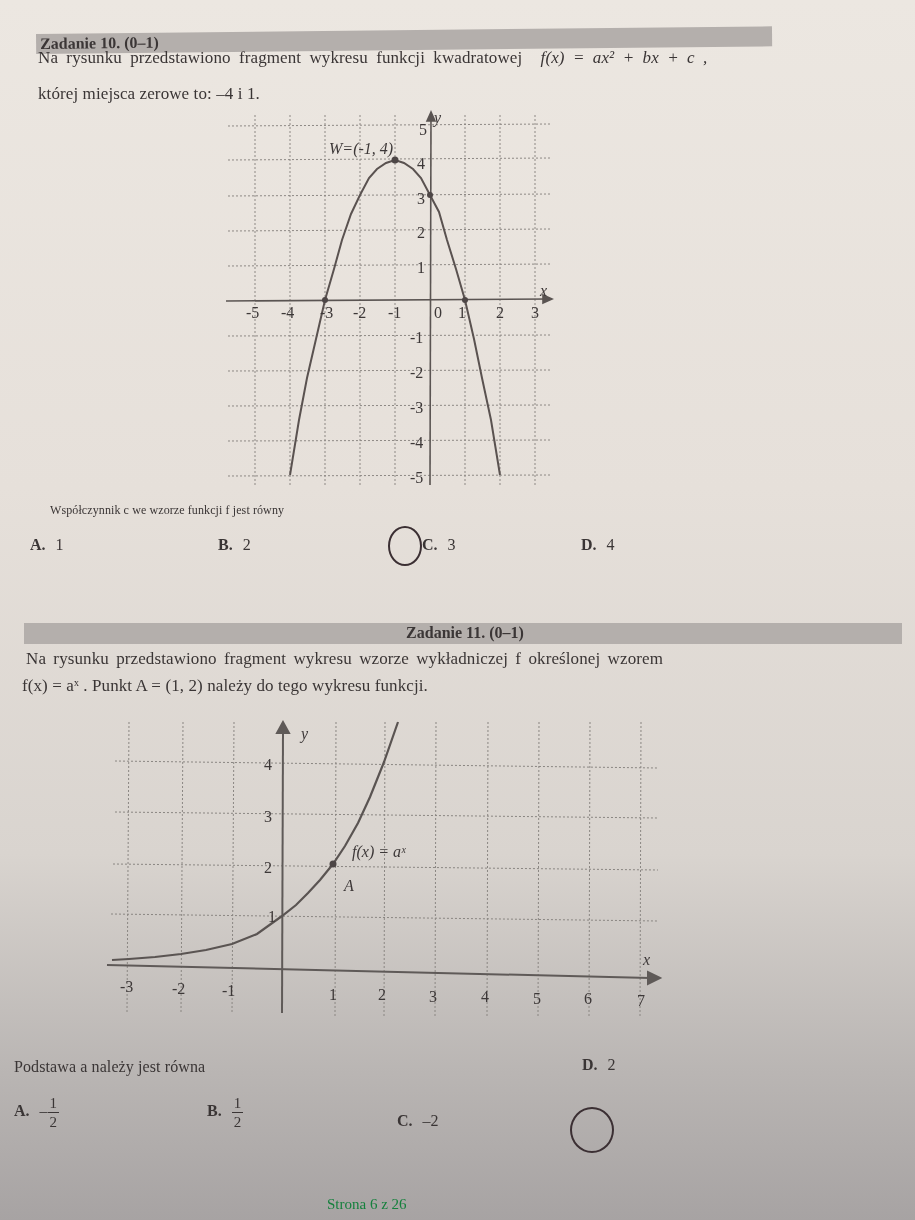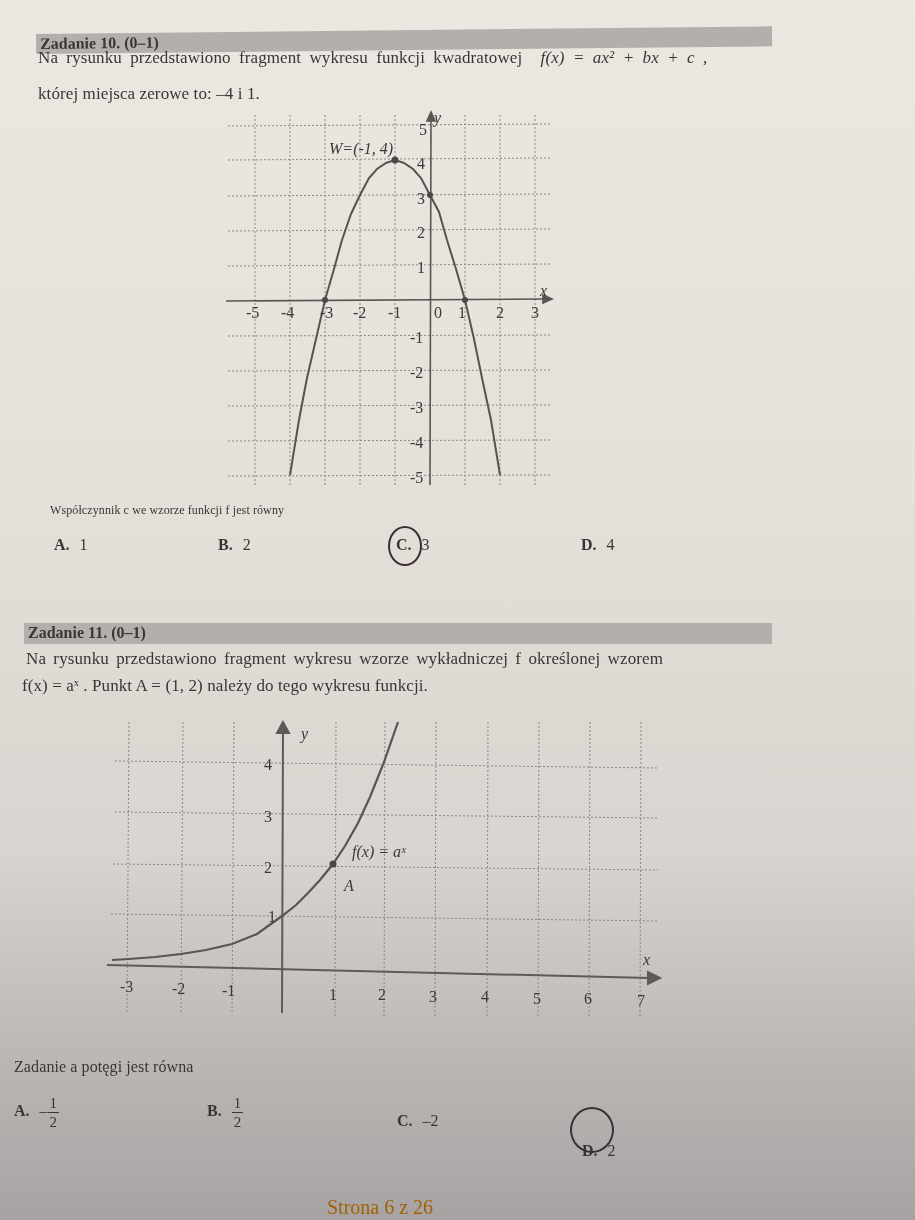--- a/index.html
+++ b/index.html
@@ -19,21 +19,21 @@
   .ital { font-style:italic; }
   .answer { position:absolute; font-size:16px; white-space:nowrap; color:#3a3535; }
   .answer .letter { font-weight:bold; margin-right:10px; }
   .circle-mark {
     position:absolute; border:2px solid #3b2f33; border-radius:50%;
   }
   .frac { display:inline-block; vertical-align:middle; text-align:center; font-size:15px; line-height:18px; }
   .frac .num { display:block; border-bottom:1px solid #3a3535; padding:0 2px; }
   .frac .den { display:block; padding:0 2px; }
   svg text { font-family: "Liberation Serif", "DejaVu Serif", serif; fill:#3d3838; }
-  .footer { position:absolute; font-size:20px; color:#a16207; }
+  .footer { position:absolute; font-size:15px; color:#15803d; }
 </style>
 </head>
 <body>
 
 <div class="task-header" style="left:36px; top:34px; width:736px; transform:rotate(-0.6deg); transform-origin:left top;">
   <span>Zadanie 10. (0–1)</span>
 </div>
 
 <div class="text-line" style="left:38px; top:48px; word-spacing:4px;">
   <span>Na rysunku przedstawiono fragment wykresu funkcji kwadratowej</span>
@@ -104,35 +104,35 @@
     <text x="496" y="318">2</text>
     <text x="531" y="318">3</text>
     <text x="540" y="296" font-style="italic">x</text>
   </g>
 </svg>
 
 <div class="text-line" style="left:30px; top:503px; font-size:12px;margin-left:20px;">
   <span>Współczynnik c we wzorze funkcji f jest równy</span>
 </div>
 
-<div class="answer" style="left:30px; top:536px;margin-left:24px;">
+<div class="answer" style="left:30px; top:536px;">
   <span class="letter">A.</span><span>1</span>
 </div>
 <div class="answer" style="left:218px; top:536px;">
   <span class="letter">B.</span><span>2</span>
 </div>
-<div class="answer" style="left:396px; top:536px;font-family:Liberation Serif, serif;">
+<div class="answer" style="left:422px; top:536px;font-family:Liberation Serif, serif;">
   <span class="letter">C.</span><span>3</span>
 </div>
 <div class="circle-mark" style="left:388px; top:526px; width:30px; height:36px;"></div>
 <div class="answer" style="left:581px; top:536px;">
   <span class="letter">D.</span><span>4</span>
 </div>
 
-<div class="task-header" style="left:24px; top:623px; width:748px; height:21px;">
+<div class="task-header" style="left:24px; top:623px; width:878px; height:21px;text-align:center;">
   <span>Zadanie 11. (0–1)</span>
 </div>
 
 <div class="text-line" style="left:26px; top:649px; word-spacing:3px;">Na rysunku przedstawiono fragment wykresu wzorze wykładniczej f określonej wzorem</div>
 <div class="text-line" style="left:22px; top:676px;">
   <span>f(x) = aˣ . Punkt A = (1, 2) należy do tego wykresu funkcji.</span>
 </div>
 
 <svg class="abs" style="left:100px; top:715px;" width="575" height="305" viewBox="100 715 575 305">
   <g stroke="#8a8682" stroke-width="1" stroke-dasharray="2,2" fill="none">
@@ -178,30 +178,30 @@
     <text x="429" y="1002">3</text>
     <text x="481" y="1002">4</text>
     <text x="533" y="1004">5</text>
     <text x="584" y="1004">6</text>
     <text x="637" y="1006">7</text>
     <text x="643" y="965" font-style="italic">x</text>
   </g>
 </svg>
 
 <div class="text-line" style="left:14px; top:1058px; font-size:16px;">
-  <span>Zadanie a potęgi jest równa</span>
+  <span>Podstawa a należy jest równa</span>
 </div>
 
 <div class="answer" style="left:14px; top:1094px;">
   <span class="letter">A.</span><span>–</span><span class="frac"><span class="num">1</span><span class="den">2</span></span>
 </div>
 <div class="answer" style="left:207px; top:1094px;">
   <span class="letter">B.</span><span class="frac"><span class="num">1</span><span class="den">2</span></span>
 </div>
 <div class="answer" style="left:397px; top:1112px;">
   <span class="letter">C.</span><span>–2</span>
 </div>
-<div class="answer" style="left:582px; top:1142px;font-family:Liberation Serif, serif;">
+<div class="answer" style="left:582px; top:1056px;font-family:Liberation Serif, serif;">
   <span class="letter">D.</span><span>2</span>
 </div>
 <div class="circle-mark" style="left:570px; top:1107px; width:40px; height:42px;"></div>
 
 <div class="footer" style="left:327px; top:1196px;">Strona 6 z 26</div>
 
 </body></html>

